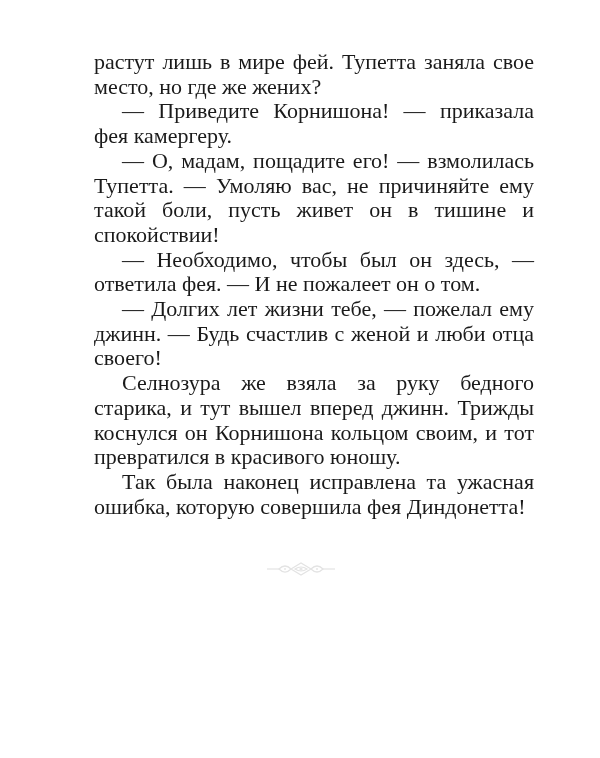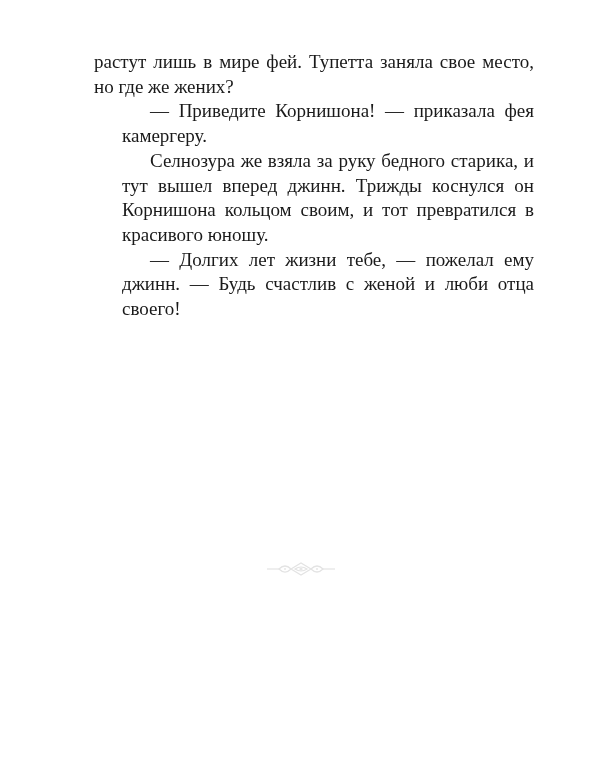--- a/index.html
+++ b/index.html
@@ -12,50 +12,52 @@
       height: 758px;
       position: relative;
       overflow: hidden;
     }
     .page {
       position: absolute;
       left: 94px;
       top: 50px;
       width: 440px;
       font-family: "Liberation Serif", "DejaVu Serif", serif;
-      font-size: 19px;
+      font-size: 22px;
       line-height: 24.7px;
       color: #1a1a1a;
       text-align: justify;
       hyphens: manual;
     }
     .page p {
       margin: 0;
       padding: 0;
     }
     .page p.indent {
       text-indent: 28px;
-      margin-left: 28px;
     }
     .ornament {
       position: absolute;
       left: 265px;
       top: 561px;
       width: 72px;
       height: 16px;
     }
   </style>
 </head>
 <body>
 
 <div class="page">
   <p>растут лишь в мире фей. Тупетта заняла свое место, но где же жених?</p>
   <p class="indent">— Приведите Корнишона! — приказала фея камергеру.</p>
+  <p class="indent">— О, мадам, пощадите его! — взмолилась Тупетта. — Умоляю вас, не причиняйте ему такой боли, пусть живет он в тишине и спокойствии!</p>
+  <p class="indent">— Необходимо, чтобы был он здесь, — ответила фея. — И не пожалеет он о том.</p>
+  <p class="indent">— Долгих лет жизни тебе, — пожелал ему джинн. — Будь счастлив с женой и люби отца своего!</p>
   <p class="indent">Селнозура же взяла за руку бедного старика, и тут вышел вперед джинн. Трижды коснулся он Корнишона кольцом своим, и тот превратился в красивого юношу.</p>
-  <p class="indent">— Долгих лет жизни тебе, — пожелал ему джинн. — Будь счастлив с женой и люби отца своего!</p>
+  <p class="indent">Так была наконец исправлена та ужасная ошибка, кото­рую совершила фея Диндонетта!</p>
 </div>
 
 <div class="ornament">
   <svg width="72" height="16" viewBox="0 0 72 16" xmlns="http://www.w3.org/2000/svg">
     <g fill="none" stroke="#e3e3e3" stroke-width="1.2">
       <line x1="2" y1="8" x2="14" y2="8"></line>
       <line x1="58" y1="8" x2="70" y2="8"></line>
       <path d="M14 8 Q20 2 26 8 Q20 14 14 8 Z"></path>
       <path d="M46 8 Q52 2 58 8 Q52 14 46 8 Z"></path>
       <path d="M26 8 L36 2 L46 8 L36 14 Z"></path>

